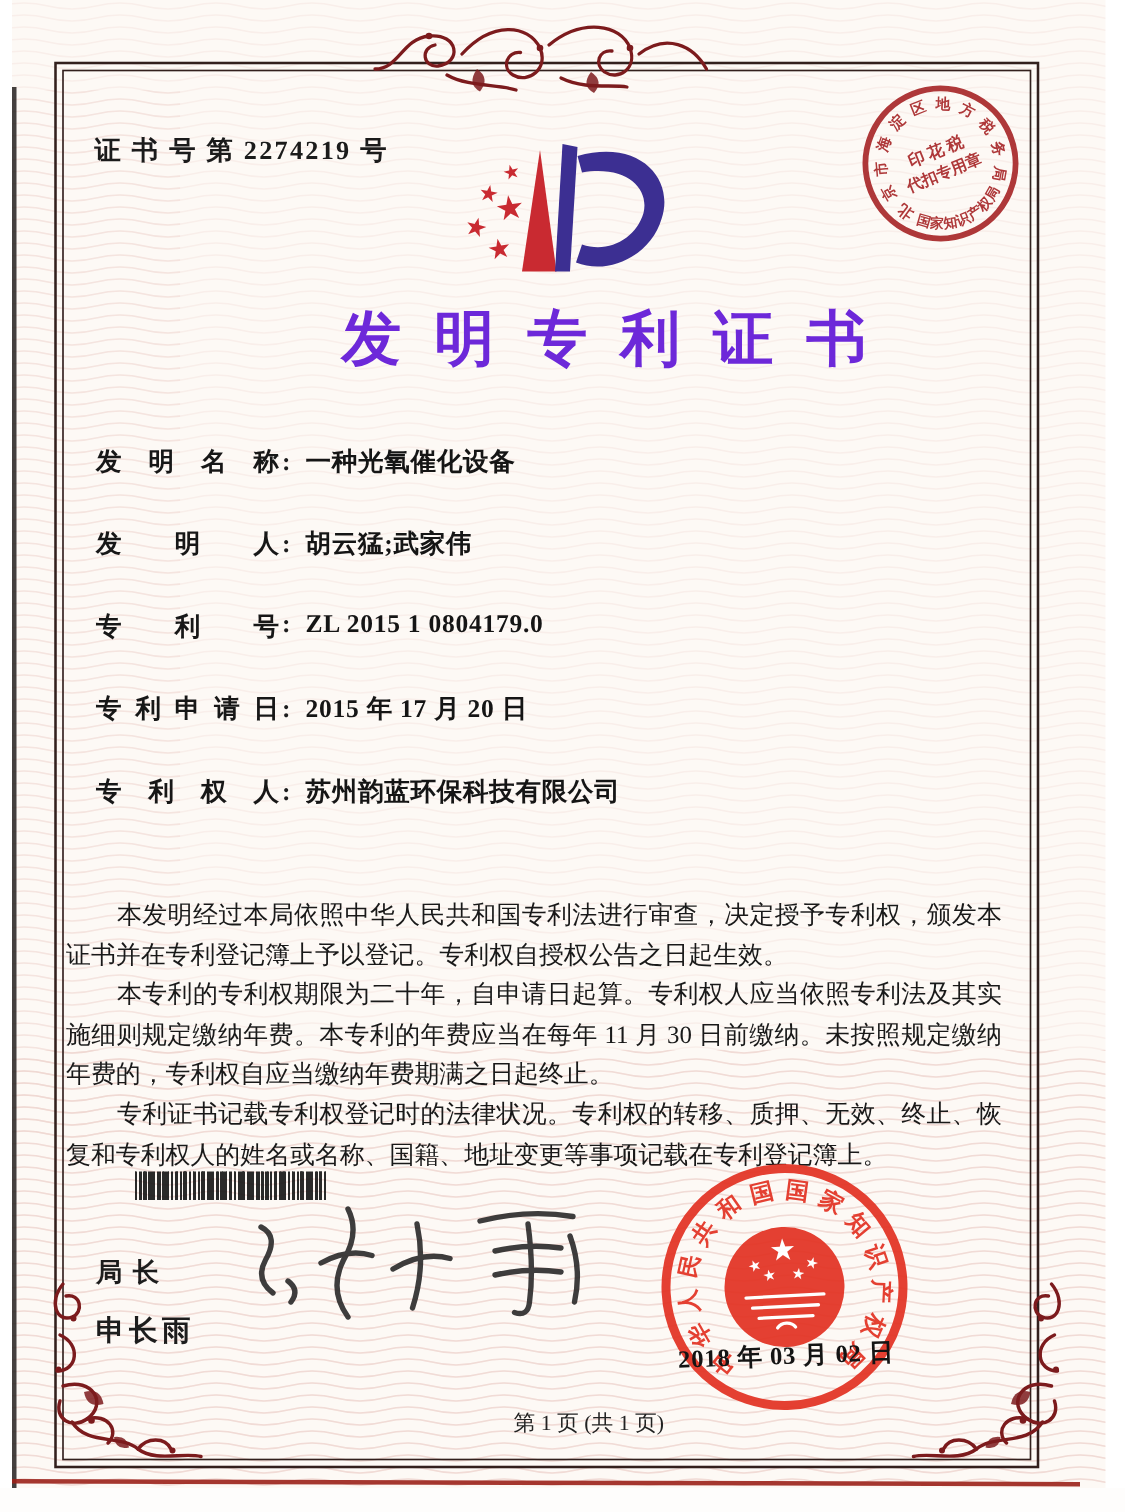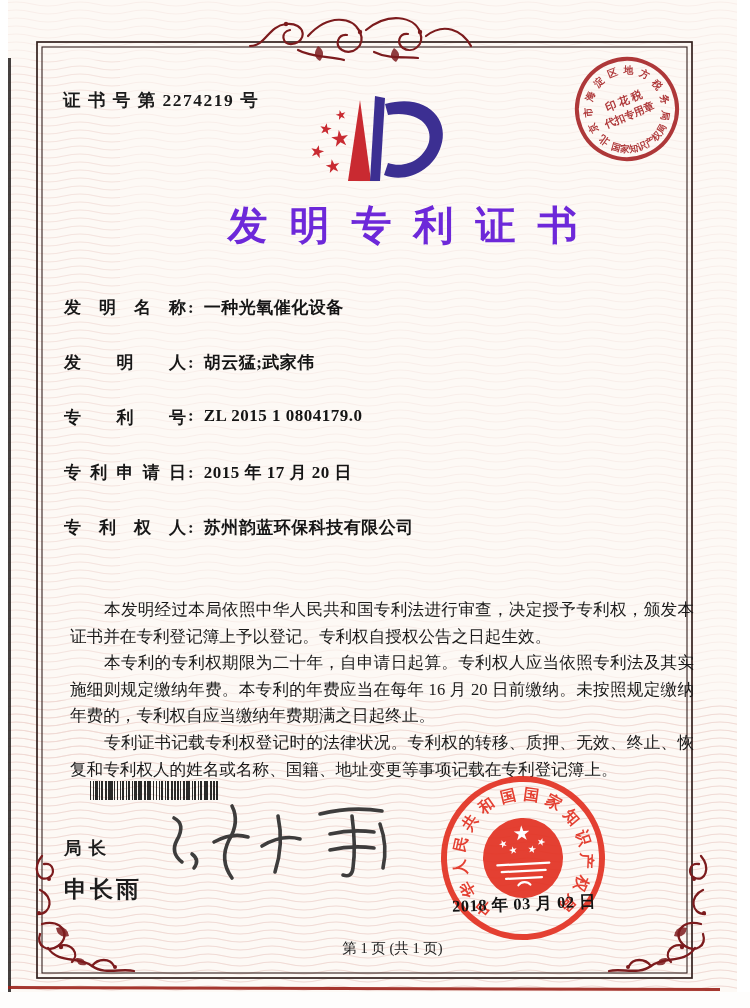--- a/index.html
+++ b/index.html
@@ -21,32 +21,32 @@
   
   .title{left:37px;top:198px;width:731px;text-align:center;font-size:40px;font-weight:700;
          letter-spacing:.55em;text-indent:.55em;color:#6d28d9;}
   
   .field-row{left:64px;width:620px;height:26px;font-size:17px;white-space:nowrap;}
   .field-label{display:inline-block;width:122px;text-align:justify;text-align-last:justify;
                font-weight:600;color:#171717;vertical-align:top;}
   .field-colon{display:inline-block;margin:0 10px 0 2px;font-weight:600;}
   .field-value{font-weight:600;color:#151515;letter-spacing:.5px;}
   
-  .body-text{left:70px;top:597px;width:624px;font-size:16.6px;line-height:26.6px;
+  .body-text{left:44px;top:597px;width:624px;font-size:16.6px;line-height:26.6px;
              text-align:justify;color:#191919;}
   .body-text p{margin:0;text-indent:2.05em;word-break:break-all;}
   
   .barcode{left:90px;top:781px;width:128px;height:19px;opacity:.9;
     background:
       repeating-linear-gradient(90deg,#141414 0 1.5px,rgba(0,0,0,0) 1.5px 3px),
       repeating-linear-gradient(90deg,#141414 0 1px,rgba(0,0,0,0) 1px 5.5px),
       repeating-linear-gradient(90deg,rgba(0,0,0,0) 0 6px,#141414 6px 8px,rgba(0,0,0,0) 8px 13px);}
   
   .signoff-title{left:64px;top:836px;font-size:17.5px;font-weight:600;letter-spacing:7px;}
-  .signoff-name{left:64px;top:874px;font-size:23px;font-weight:600;letter-spacing:3px;}
+  .signoff-name{left:64px;top:874px;font-size:19px;font-weight:600;letter-spacing:3px;}
   .signature-svg{left:148px;top:788px;width:260px;height:108px;}
   
   .seal-svg{left:437px;top:772px;width:172px;height:172px;transform:rotate(-3deg);}
   .seal-date{left:452px;top:893px;width:160px;font-size:16.5px;font-weight:700;
              letter-spacing:.5px;color:#141414;transform:rotate(-2deg);}
   .tax-stamp-svg{left:571px;top:53px;width:112px;height:112px;transform:rotate(-22deg);opacity:.92;}
   
   .footer-page{left:37px;top:939px;width:711px;text-align:center;font-size:14.5px;color:#222;}
   
   .logo-svg{left:292px;top:84px;width:162px;height:108px;}
@@ -182,21 +182,21 @@
   </div>
   <div class="abs field-row" style="top:461px">
     <span class="field-label">专利申请日</span><span class="field-colon">:</span><span class="field-value">2015 年 17 月 20 日</span>
   </div>
   <div class="abs field-row" style="top:516px">
     <span class="field-label">专利权人</span><span class="field-colon">:</span><span class="field-value">苏州韵蓝环保科技有限公司</span>
   </div>
 
   <div class="abs body-text">
     <p>本发明经过本局依照中华人民共和国专利法进行审查，决定授予专利权，颁发本证书并在专利登记簿上予以登记。专利权自授权公告之日起生效。</p>
-    <p>本专利的专利权期限为二十年，自申请日起算。专利权人应当依照专利法及其实施细则规定缴纳年费。本专利的年费应当在每年 16 月 20 日前缴纳。未按照规定缴纳年费的，专利权自应当缴纳年费期满之日起终止。</p>
+    <p>本专利的专利权期限为二十年，自申请日起算。专利权人应当依照专利法及其实施细则规定缴纳年费。本专利的年费应当在每年 11 月 30 日前缴纳。未按照规定缴纳年费的，专利权自应当缴纳年费期满之日起终止。</p>
     <p>专利证书记载专利权登记时的法律状况。专利权的转移、质押、无效、终止、恢复和专利权人的姓名或名称、国籍、地址变更等事项记载在专利登记簿上。</p>
   </div>
 
   <div class="abs barcode"></div>
 
   <div class="abs signoff-title">局长</div>
   <div class="abs signoff-name">申长雨</div>
 
   <svg class="abs signature-svg" viewBox="0 0 260 108" aria-hidden="true">
     <g fill="none" stroke="#242424" stroke-width="3.6" stroke-linecap="round" opacity=".88">

